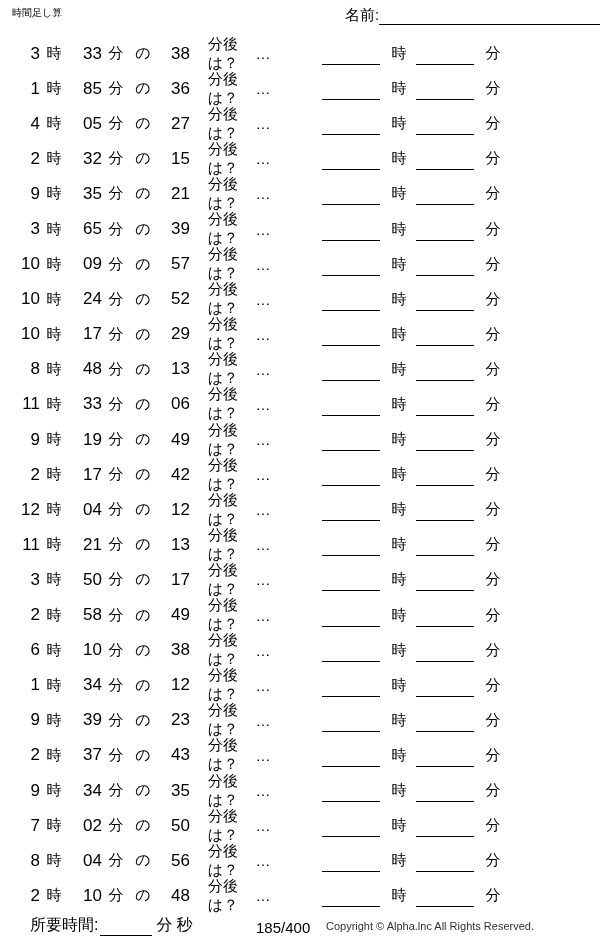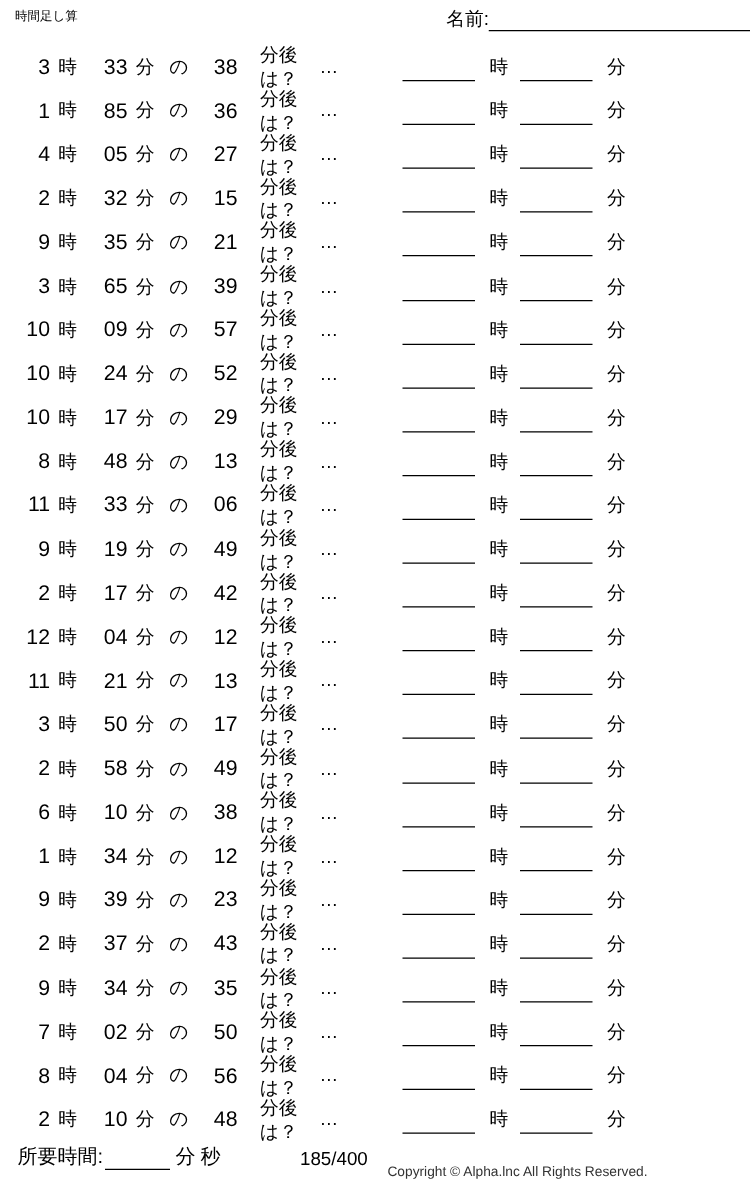--- a/index.html
+++ b/index.html
@@ -42,21 +42,20 @@
   .name-area {
     position: absolute;
     left: 345px;
     top: 6px;
     display: flex;
     align-items: flex-end;
     font-size: 15px;
   }
   .name-label {
     white-space: nowrap;
-    margin-left: 12px;
   }
   .name-line {
     display: inline-block;
     width: 240px;
     border-bottom: 1px solid #000;
     height: 16px;
   }
 
   
   .rows {
@@ -132,21 +131,21 @@
   .ans-unit {
     display: inline-block;
     width: 34px;
     text-align: center;
     font-size: 15px;
   }
 
   
   .footer {
     position: absolute;
-    left: 0;
+    left: 16px;
     bottom: 6px;
     width: 528px;
     height: 28px;
     text-decoration: underline;
   }
   .time-taken {
     position: absolute;
     left: 14px;
     top: 0;
     font-size: 16px;
@@ -171,21 +170,20 @@
     top: 4px;
     font-size: 15px;
   }
   .copyright {
     position: absolute;
     right: 10px;
     top: 5px;
     font-size: 11px;
     color: #333;
     white-space: nowrap;
-    margin-top: 12px;
   }
 </style>
 </head>
 <body>
 
 <div class="sheet">
 
   <div class="header">
     <div class="worksheet-title">時間足し算</div>
     <div class="name-area">

